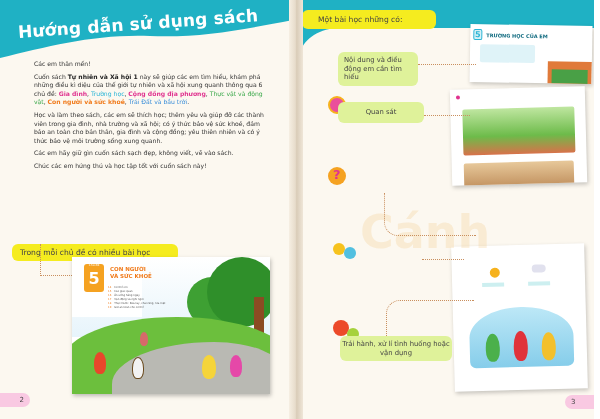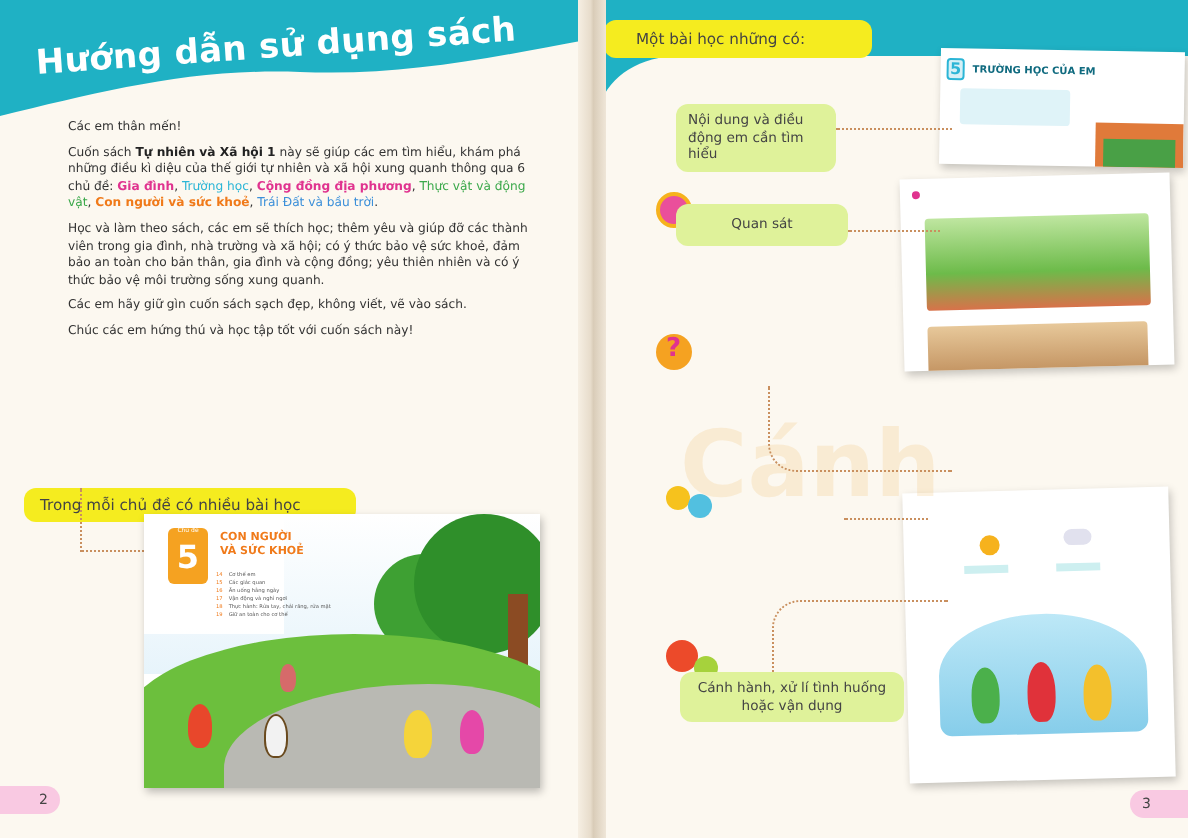--- a/index.html
+++ b/index.html
@@ -157,40 +157,40 @@
     <div style="position:absolute; left:38px; top:22px; width:10px; height:10px; border-radius:50%; background:#f6b21d;"></div>
     <div style="position:absolute; left:80px; top:20px; width:14px; height:8px; border-radius:6px; background:#e1e1ee;"></div>
     <div style="position:absolute; left:30px; top:37px; width:22px; height:4px; background:#cdeff0;"></div>
     <div style="position:absolute; left:76px; top:37px; width:22px; height:4px; background:#cdeff0;"></div>
     <div style="position:absolute; left:16px; top:62px; width:104px; height:60px; border-radius:50% 50% 6px 6px; background:linear-gradient(180deg,#bde8f7 0%,#86cdea 100%);"></div>
     <div class="kid" style="left:32px; top:88px; width:14px; height:28px; background:#4bb04b;"></div>
     <div class="kid" style="left:60px; top:86px; width:14px; height:30px; background:#e0323a;"></div>
     <div class="kid" style="left:88px; top:88px; width:14px; height:28px; background:#f3c02c;"></div>
   </div>
 
-  <div class="watermark" style="left:340px; top:205px; font-size:46px;">Cánh</div>
+  <div class="watermark" style="left:360px; top:205px; font-size:46px;">Cánh</div>
 
   <div class="pill-green" style="left:338px; top:52px; width:80px; padding:4px 6px; text-align:left;">Nội dung và điều động em cần tìm hiểu</div>
   <div class="dots" style="left:418px; top:64px; width:58px; border-top-width:1px;"></div>
 
   <div class="mascot" style="left:328px; top:96px; width:18px; height:18px; background:#ea4f9b; border:2px solid #f6b21d;"></div>
   <div class="pill-green" style="left:338px; top:102px; width:86px; padding:6px 0;">Quan sát</div>
   <div class="dots" style="left:424px; top:115px; width:46px; border-top-width:1px;"></div>
 
   <div class="mascot" style="left:328px; top:167px; width:18px; height:18px; background:#f5a221;">
     <span style="position:absolute; left:5px; top:0; color:#e0338f; font-weight:bold; font-size:13px;">?</span>
   </div>
   <div class="dots" style="left:384px; top:193px; width:92px; height:43px; border-left-width:1px; border-bottom-width:1px; border-bottom-left-radius:14px;"></div>
 
   <div class="mascot" style="left:333px; top:243px; width:12px; height:12px; background:#f6c21d;"></div>
   <div class="mascot" style="left:344px; top:247px; width:12px; height:12px; background:#52c0e0;"></div>
   <div class="dots" style="left:422px; top:259px; width:42px; border-top-width:1px;"></div>
 
   <div class="mascot" style="left:333px; top:320px; width:16px; height:16px; background:#ec4a2a;"></div>
   <div class="mascot" style="left:347px; top:328px; width:12px; height:12px; background:#a6d23c;"></div>
-  <div class="pill-green" style="left:340px; top:336px; width:112px; padding:4px 0;">Cánh hành, xử lí tình huống hoặc vận dụng</div>
+  <div class="pill-green" style="left:340px; top:336px; width:112px; padding:4px 0;">Trái hành, xử lí tình huống hoặc vận dụng</div>
   <div class="dots" style="left:386px; top:300px; width:88px; height:36px; border-left-width:1px; border-top-width:1px; border-top-left-radius:14px;"></div>
 
   <div class="pagenum pn-right">3</div>
 
   <div class="gutter"></div>
   <div class="edge-right"></div>
 </div>
 
 </body></html>

